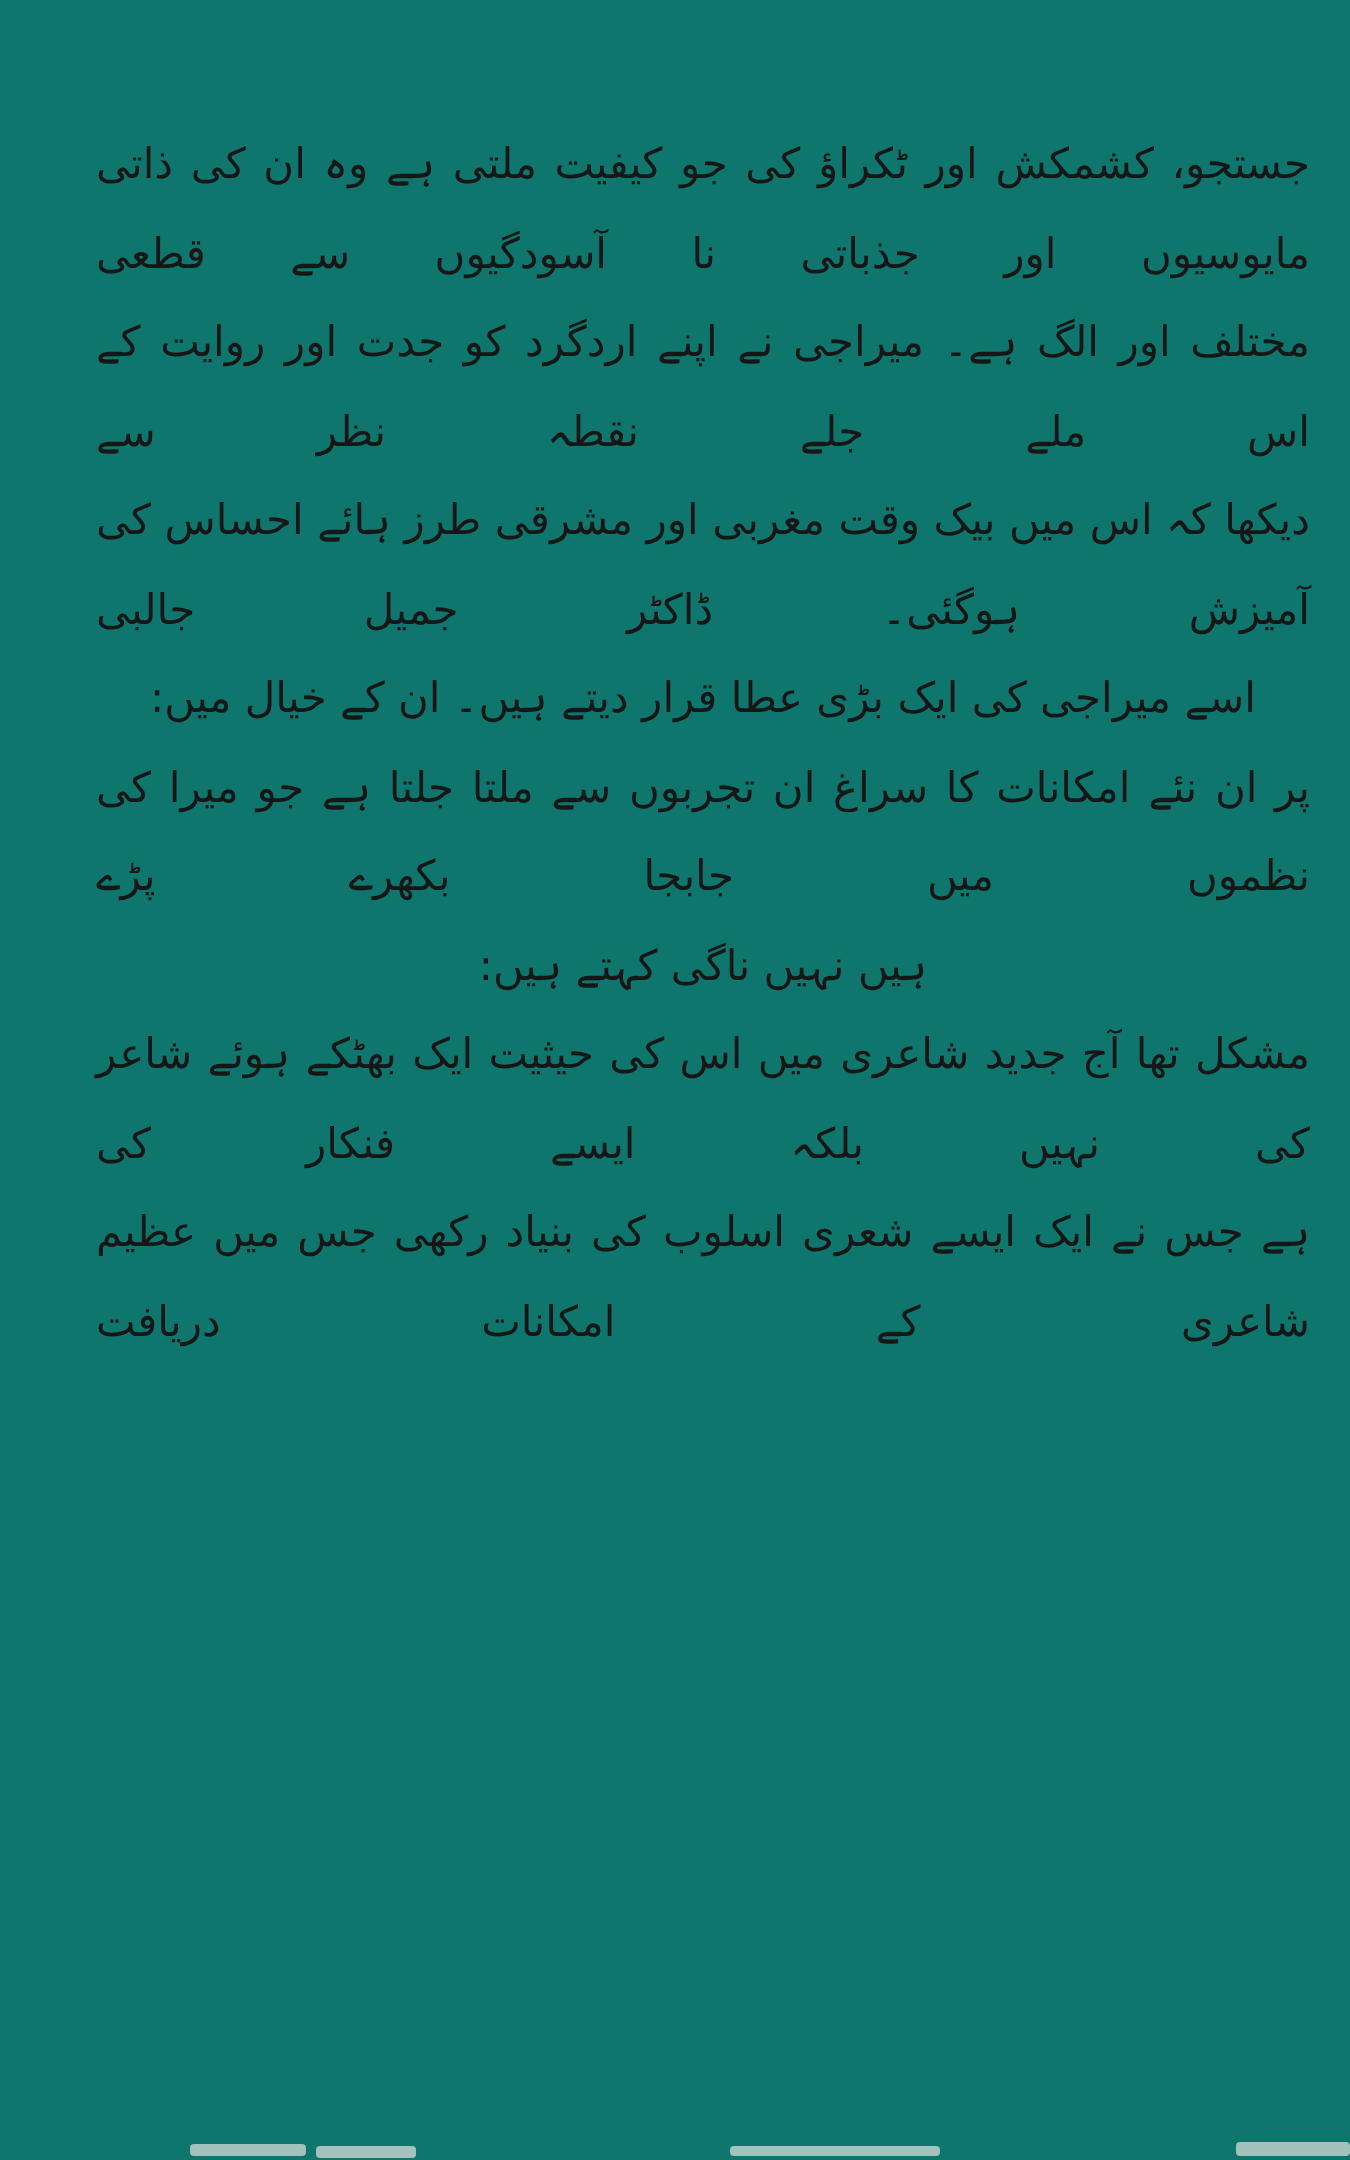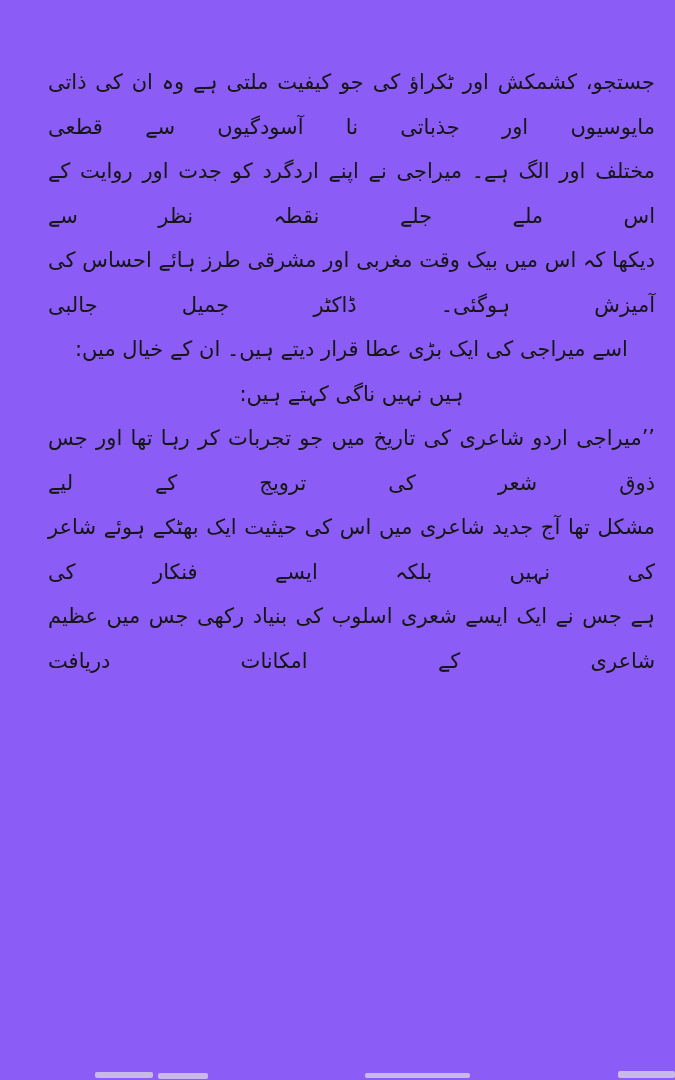--- a/index.html
+++ b/index.html
@@ -1,21 +1,21 @@
 <!DOCTYPE html>
 <html lang="ur" dir="rtl"><head>
 <meta charset="utf-8">
 <style>
   html,body{margin:0;padding:0;background:#9a9a9a;}
   .page{
     position:relative;
     width:675px;
     height:1080px;
     margin:0 auto;
-    background:#8b5cf6;
+    background:#0f766e;
     overflow:hidden;
     box-shadow:0 0 6px rgba(0,0,0,.35);
   }
   .text-block{
     position:absolute;
     top:60px;
     right:20px;
     left:48px;
     direction:rtl;
     font-family:"DejaVu Sans",sans-serif;
@@ -59,25 +59,25 @@
 
     <div class="para">
       <div class="line j">جستجو، کشمکش اور ٹکراؤ کی جو کیفیت ملتی ہے وہ ان کی ذاتی مایوسیوں اور جذباتی نا آسودگیوں سے قطعی</div>
       <div class="line j">مختلف اور الگ ہے۔ میراجی نے اپنے اردگرد کو جدت اور روایت کے اس ملے جلے نقطہ نظر سے</div>
       <div class="line j">دیکھا کہ اس میں بیک وقت مغربی اور مشرقی طرز ہائے احساس کی آمیزش ہوگئی۔ ڈاکٹر جمیل جالبی</div>
       <div class="line">اسے میراجی کی ایک بڑی عطا قرار دیتے ہیں۔ ان کے خیال میں:</div>
     </div>
 
 
     <div class="para">
+      <div class="line j">پر ان نئے امکانات کا سراغ ان تجربوں سے ملتا جلتا ہے جو میرا کی نظموں میں جابجا بکھرے پڑے</div>
       <div class="line">ہیں نہیں ناگی کہتے ہیں:</div>
     </div>
 
     <div class="para">
-      <div class="line j">’’میراجی اردو شاعری کی تاریخ میں جو تجربات کر رہا تھا اور جس ذوق شعر کی ترویج کے لیے</div>
       <div class="line j">مشکل تھا آج جدید شاعری میں اس کی حیثیت ایک بھٹکے ہوئے شاعر کی نہیں بلکہ ایسے فنکار کی</div>
       <div class="line j">ہے جس نے ایک ایسے شعری اسلوب کی بنیاد رکھی جس میں عظیم شاعری کے امکانات دریافت</div>
 
     </div>
 
   </div>
 
   <div class="smudge s1"></div>
   <div class="smudge s2"></div>
   <div class="smudge s3"></div>

